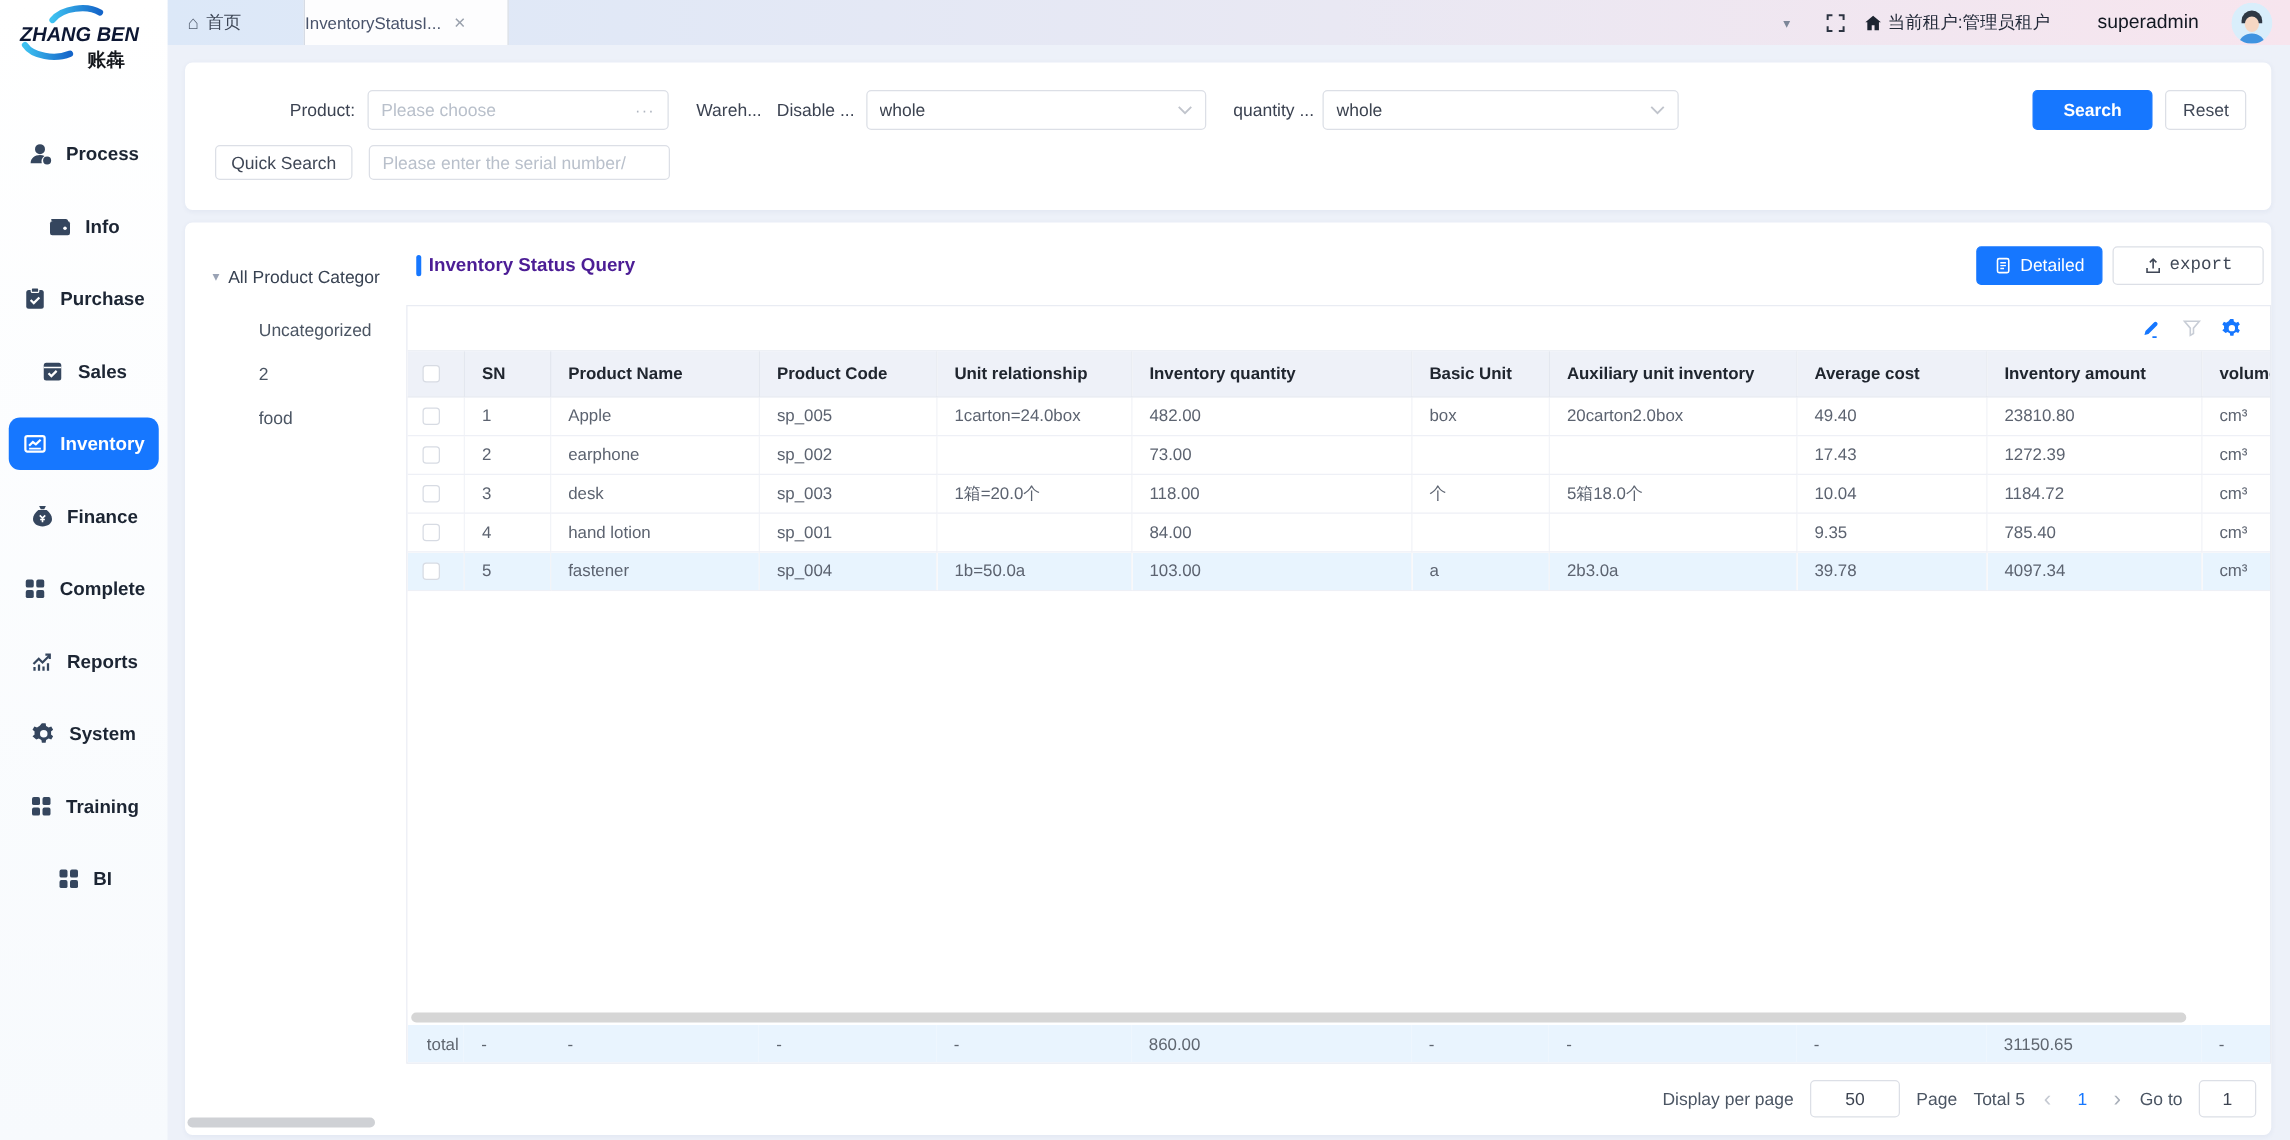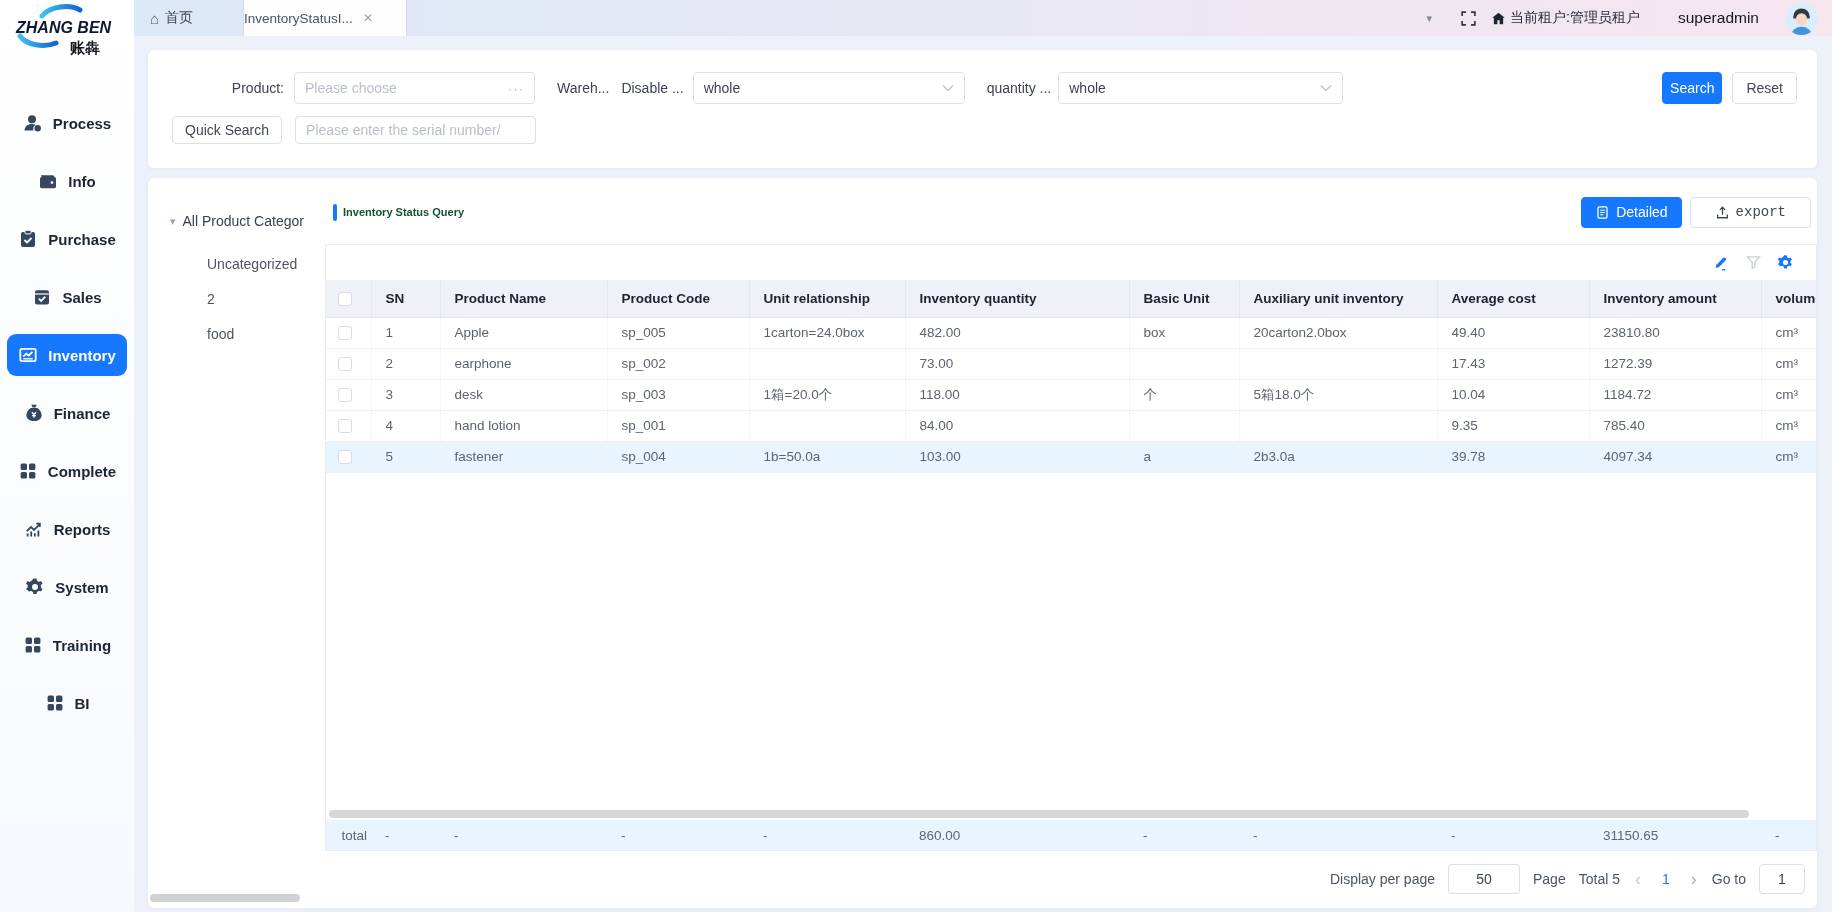--- a/index.html
+++ b/index.html
@@ -60,21 +60,21 @@
   .inp .val { color:#3c4350; flex:1; white-space:nowrap; overflow:hidden; }
   .suffix { color:#aeb4bf; font-size:13px; letter-spacing:1px; margin-left:6px; cursor:pointer; }
   .clear-ic { width:14px; height:14px; color:#c4c9d3; margin-left:6px; cursor:pointer; }
   .clear-ic svg { width:14px; height:14px; display:block; }
   .chev { width:12px; height:8px; margin-left:6px; }
   .chev svg { width:12px; height:8px; display:block; }
   .btn { display:inline-flex; align-items:center; justify-content:center; gap:6px;
     border-radius:4px; font-size:14px; cursor:pointer; white-space:nowrap; }
   .btn-primary { background:#1677ff; color:#fff; border:1px solid #1677ff; }
   .btn-plain { background:#fff; color:#3f4756; border:1px solid #dcdfe6; }
-  .search-btn { height:32px; padding:0 7px; margin-left:auto; }
+  .search-btn { height:32px; padding:0 24px; margin-left:auto;font-weight:bold; }
   .reset-btn { height:32px; padding:0 13px; margin-left:10px; margin-right:10px; }
   .qs-btn { height:28px; padding:0 12px; }
   .qs-input { width:241px; height:28px; margin-left:13px; }
 
   .main-card { position:absolute; left:14px; top:142px; right:15px; bottom:4px;
     background:#fff; border-radius:6px; box-shadow:0 1px 4px rgba(40,60,110,.05); }
 
   
   .tree-panel { position:absolute; left:0; top:0; bottom:0; width:177px; overflow:hidden; }
   .tree-root { position:absolute; top:30px; left:0; right:0; height:26px; display:flex;
@@ -85,21 +85,21 @@
   .tree-item { height:35px; display:flex; align-items:center; padding-left:59px;
     font-size:14px; color:#4b5563; cursor:pointer; white-space:nowrap; }
   .tree-scrollbar { position:absolute; left:2px; bottom:6px; width:150px; height:8px;
     border-radius:4px; background:#cfd1d5; cursor:grab; }
 
   
   .table-panel { position:absolute; left:177px; right:0; top:0; bottom:0; }
   .panel-head { position:absolute; top:16px; left:8px; right:6px; height:36px;
     display:flex; align-items:center; }
   .title-bar { width:4px; height:17px; border-radius:2px; background:#1677ff; margin-right:6px; }
-  .panel-title { font-size:11px; font-weight:700; color:#14532d; }
+  .panel-title { font-size:15px; font-weight:700; color:#4c1d95; }
   .head-btns { margin-left:auto; display:flex; gap:8px; }
   .detailed-btn { height:31px; padding:0 13px; font-weight:400; }
   .export-btn { height:31px; padding:0 24px;font-family:Liberation Mono, monospace; }
   .btn-ic { width:15px; height:15px; }
   .btn-ic svg { width:15px; height:15px; display:block; }
 
   .grid-box { position:absolute; left:0; right:0; top:66px; bottom:57px;
     border:1px solid #e9ecf3; display:flex; flex-direction:column; overflow:hidden; }
   .grid-toolbar { height:36px; flex:0 0 36px; display:flex; align-items:center;
     justify-content:flex-end; gap:15px; padding-right:22px; border-bottom:1px solid #edf0f5; }

